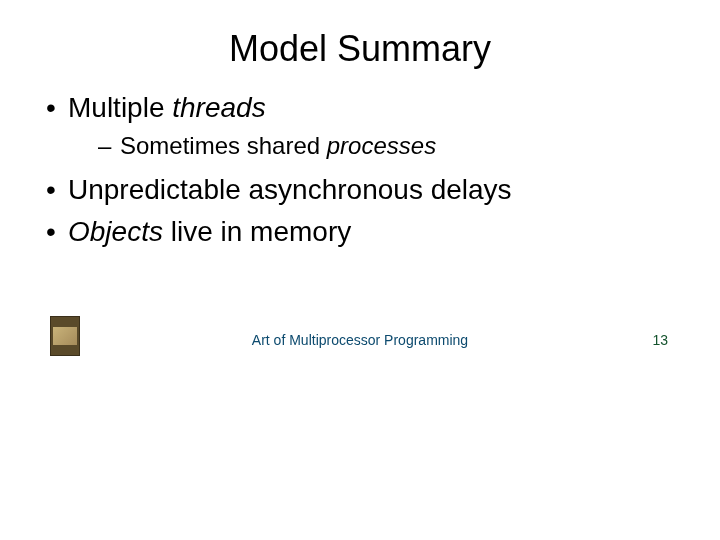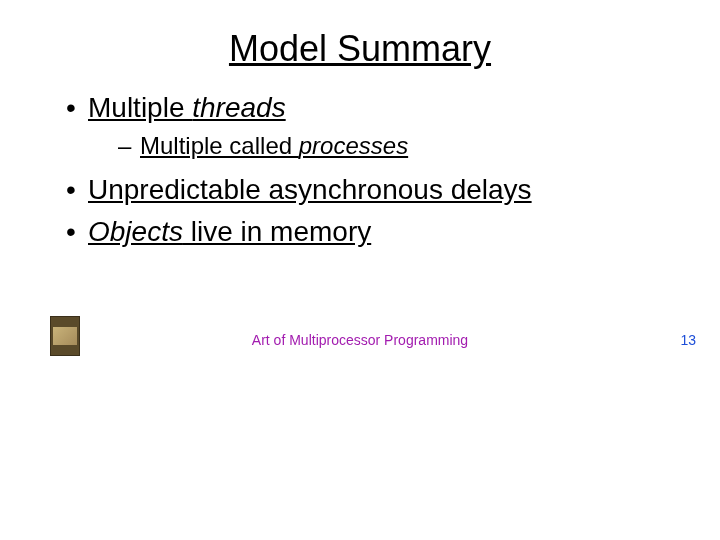--- a/index.html
+++ b/index.html
@@ -10,31 +10,30 @@
     font-family: Arial, Helvetica, sans-serif;
     background: #fff;
     position: relative;
     overflow: hidden;
   }
   .slide {
     width: 720px;
     height: 380px;
     position: relative;
     box-sizing: border-box;
-    text-decoration: underline;
   }
   .title {
     text-align: center;
     font-size: 36px;
     padding-top: 28px;
     padding-bottom: 20px;
     color: #000;
   }
   .content {
-    padding-left: 60px;
+    padding-left: 40px;
     padding-right: 40px;
   }
   ul.level1 {
     list-style: none;
     padding-left: 0;
     margin: 0;
   }
   ul.level1 > li {
     font-size: 28px;
     color: #000;
@@ -93,44 +92,44 @@
     height: 18px;
     background: linear-gradient(135deg, #c9b37a, #a58b5a);
   }
   .footer-center {
     position: absolute;
     left: 0;
     width: 720px;
     bottom: 8px;
     text-align: center;
     font-size: 14px;
-    color: #a21caf;
+    color: #0c4a6e;
   }
   .page-num {
     position: absolute;
-    right: 24px;
+    right: 52px;
     bottom: 8px;
     font-size: 14px;
-    color: #1d4ed8;
+    color: #14532d;
   }
 </style>
 </head>
 <body>
 
 <div class="slide">
 
   <div class="title">Model Summary</div>
 
   <div class="content">
     <ul class="level1">
       <li>
         <span>Multiple </span><span class="italic">threads</span>
         <ul class="level2">
           <li>
-            <span>Multiple called </span><span class="italic">processes</span>
+            <span>Sometimes shared </span><span class="italic">processes</span>
           </li>
         </ul>
       </li>
       <li>
         <span>Unpredictable asynchronous delays</span>
       </li>
       <li>
         <span class="italic">Objects</span><span> live in memory</span>
       </li>
     </ul>

